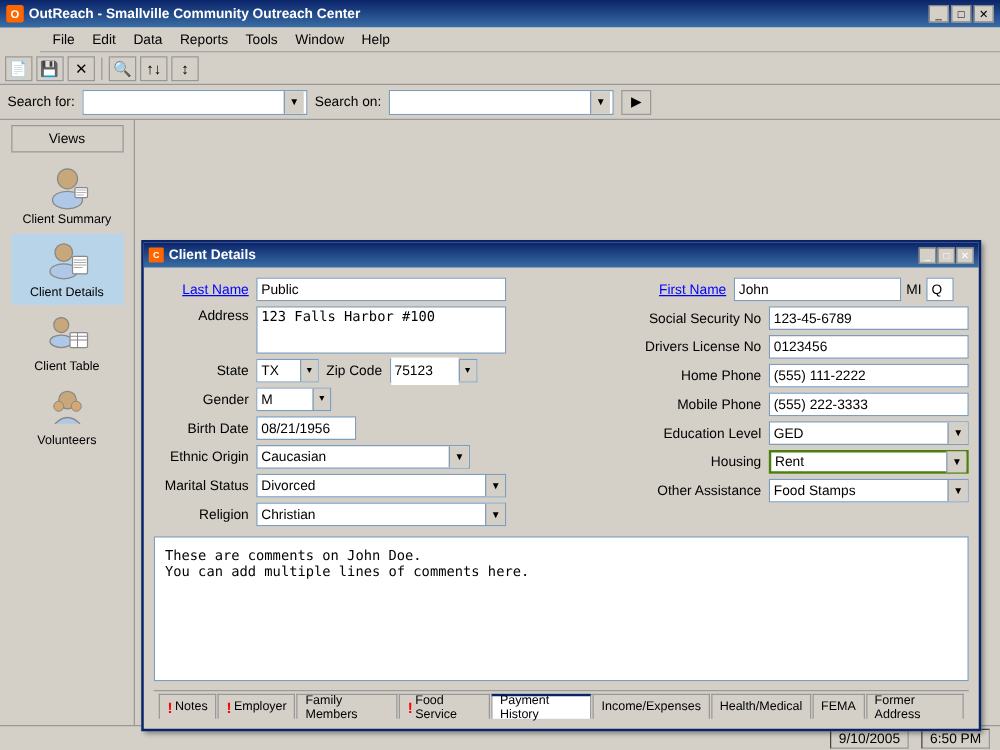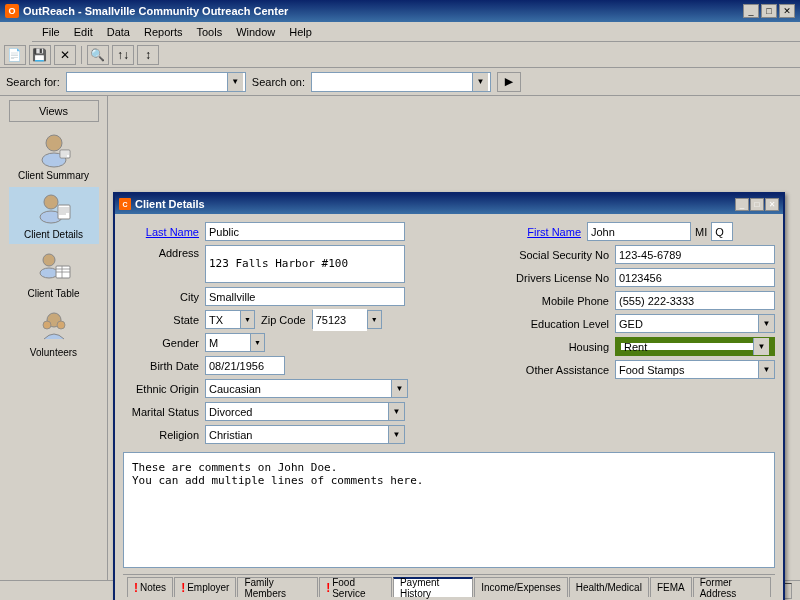--- a/index.html
+++ b/index.html
@@ -57,21 +57,21 @@
     .form-row { display: flex; align-items: center; margin-bottom: 4px; }
     .form-label { width: 82px; font-size: 11px; text-align: right; padding-right: 6px; color: #000; }
     .form-label-link { color: #0000ff; text-decoration: underline; cursor: pointer; }
     .form-input { height: 19px; border: 1px solid #7f9db9; background: white; padding: 1px 3px; font-size: 11px; }
     .form-input-wide { width: 200px; }
 
     .right-label { width: 110px; font-size: 11px; text-align: right; padding-right: 6px; }
     .right-input { flex: 1; height: 19px; border: 1px solid #7f9db9; background: white; padding: 1px 3px; font-size: 11px; }
 
     
-    .address-input { width: 200px; height: 38px; border: 1px solid #7f9db9; background: white; padding: 11px 3px; font-size: 11px; resize: none; }
+    .address-input { width: 200px; height: 38px; border: 1px solid #7f9db9; background: white; padding: 1px 3px; font-size: 11px; resize: none; }
 
     
     .comments-area { width: 100%; height: 116px; border: 1px solid #7f9db9; background: white; padding: 8px; font-size: 11px; resize: none; margin-top: 4px; }
 
     
     .tabs-container { display: flex; align-items: flex-end; gap: 1px; padding: 2px 4px 0; border-top: 1px solid #999; margin-top: 4px; }
     .tab { height: 20px; padding: 0 6px; background: #d4d0c8; border: 1px solid #999; border-bottom: none; font-size: 10px; display: flex; align-items: center; gap: 2px; cursor: pointer; }
     .tab-active { background: white; border-top: 2px solid #0a246a; }
     .tab-warning { color: red; font-weight: bold; font-size: 12px; }
   </style>
@@ -211,24 +211,20 @@
           <div class="form-row">
             <span class="form-label form-label-link">Last Name</span>
             <input type="text" class="form-input form-input-wide" value="Public" style="">
           </div>
 
           <div class="form-row" style="align-items:flex-start;">
             <span class="form-label" style="padding-top:2px;">Address</span>
             <textarea class="address-input" style="">123 Falls Harbor #100</textarea>
           </div>
 
-          <div class="form-row">
-            <span class="form-label">City</span>
-            <input type="text" class="form-input form-input-wide" value="Smallville" style="">
-          </div>
 
           <div class="form-row">
             <span class="form-label">State</span>
             <div style="display:flex;align-items:center;border:1px solid #7f9db9;background:white;height:19px;width:50px;">
               <input type="text" style="border: none; outline: none; width: 34px; height: 17px; font-size: 11px; padding: 1px 3px; background: white;" value="TX">
               <div style="width:14px;height:17px;background:#d4d0c8;border-left:1px solid #7f9db9;display:flex;align-items:center;justify-content:center;font-size:7px;">▼</div>
             </div>
             <span style="font-size:11px;padding:0 6px;">Zip Code</span>
             <div style="display:flex;align-items:center;border:1px solid #7f9db9;background:white;height:19px;width:70px;">
               <input type="text" style="border: none; outline: none; width: 54px; height: 22px; font-size: 11px; padding: 1px 3px; background: white;" value="75123">
@@ -244,21 +240,21 @@
             </div>
           </div>
 
           <div class="form-row">
             <span class="form-label">Birth Date</span>
             <input type="text" class="form-input" style="width: 80px;" value="08/21/1956">
           </div>
 
           <div class="form-row">
             <span class="form-label">Ethnic Origin</span>
-            <div style="display:flex;align-items:center;border:1px solid #7f9db9;background:white;height:19px;width:203px;">
+            <div style="display:flex;align-items:center;border:1px solid #7f9db9;background:white;height:19px;width:171px;">
               <span style="flex:1;padding:1px 3px;font-size:11px;">Caucasian</span>
               <div style="width:16px;height:17px;background:#d4d0c8;border-left:1px solid #7f9db9;display:flex;align-items:center;justify-content:center;font-size:8px;">▼</div>
             </div>
           </div>
 
           <div class="form-row">
             <span class="form-label">Marital Status</span>
             <div style="display:flex;align-items:center;border:1px solid #7f9db9;background:white;height:19px;width:200px;">
               <span style="flex:1;padding:1px 3px;font-size:11px;">Divorced</span>
               <div style="width:16px;height:17px;background:#d4d0c8;border-left:1px solid #7f9db9;display:flex;align-items:center;justify-content:center;font-size:8px;">▼</div>
@@ -271,53 +267,57 @@
               <span style="flex:1;padding:1px 3px;font-size:11px;">Christian</span>
               <div style="width:16px;height:17px;background:#d4d0c8;border-left:1px solid #7f9db9;display:flex;align-items:center;justify-content:center;font-size:8px;">▼</div>
             </div>
           </div>
         </div>
 
         <div class="form-right">
 
           <div class="form-row">
             <span class="form-label form-label-link">First Name</span>
-            <input type="text" class="form-input" style="width: 104px;" value="John">
+            <input type="text" class="form-input" style="width: 134px;" value="John">
             <span style="font-size:11px;padding:0 4px;">MI</span>
             <input type="text" class="form-input" style="width: 22px;" value="Q">
           </div>
 
           <div class="form-row">
             <span class="right-label">Social Security No</span>
             <input type="text" class="right-input" value="123-45-6789" style="">
           </div>
 
           <div class="form-row">
             <span class="right-label">Drivers License No</span>
             <input type="text" class="right-input" value="0123456" style="">
           </div>
 
+          <div class="form-row">
+            <span class="right-label">Home Phone</span>
+            <input type="text" class="right-input" value="(555) 111-2222" style="">
+          </div>
 
           <div class="form-row">
             <span class="right-label">Mobile Phone</span>
             <input type="text" class="right-input" value="(555) 222-3333" style="">
           </div>
 
 
           <div class="form-row">
             <span class="right-label">Education Level</span>
             <div style="display:flex;align-items:center;border:1px solid #7f9db9;background:white;height:19px;flex:1;">
               <span style="flex:1;padding:1px 3px;font-size:11px;">GED</span>
               <div style="width:16px;height:17px;background:#d4d0c8;border-left:1px solid #7f9db9;display:flex;align-items:center;justify-content:center;font-size:8px;">▼</div>
             </div>
           </div>
 
           <div class="form-row">
             <span class="right-label">Housing</span>
-            <div style="display:flex;align-items:center;border:6px solid #4d7c0f;background:white;height:19px;flex:1;gap:33px;">
+            <div style="display:flex;align-items:center;border:2px solid #4d7c0f;background:white;height:19px;flex:1;gap:33px;">
               <span style="flex:1;padding:1px 3px;font-size:11px;">Rent</span>
               <div style="width:16px;height:17px;background:#d4d0c8;border-left:1px solid #7f9db9;display:flex;align-items:center;justify-content:center;font-size:8px;">▼</div>
             </div>
           </div>
 
           <div class="form-row">
             <span class="right-label">Other Assistance</span>
             <div style="display:flex;align-items:center;border:1px solid #7f9db9;background:white;height:19px;flex:1;">
               <span style="flex:1;padding:1px 3px;font-size:11px;">Food Stamps</span>
               <div style="width:16px;height:17px;background:#d4d0c8;border-left:1px solid #7f9db9;display:flex;align-items:center;justify-content:center;font-size:8px;">▼</div>

